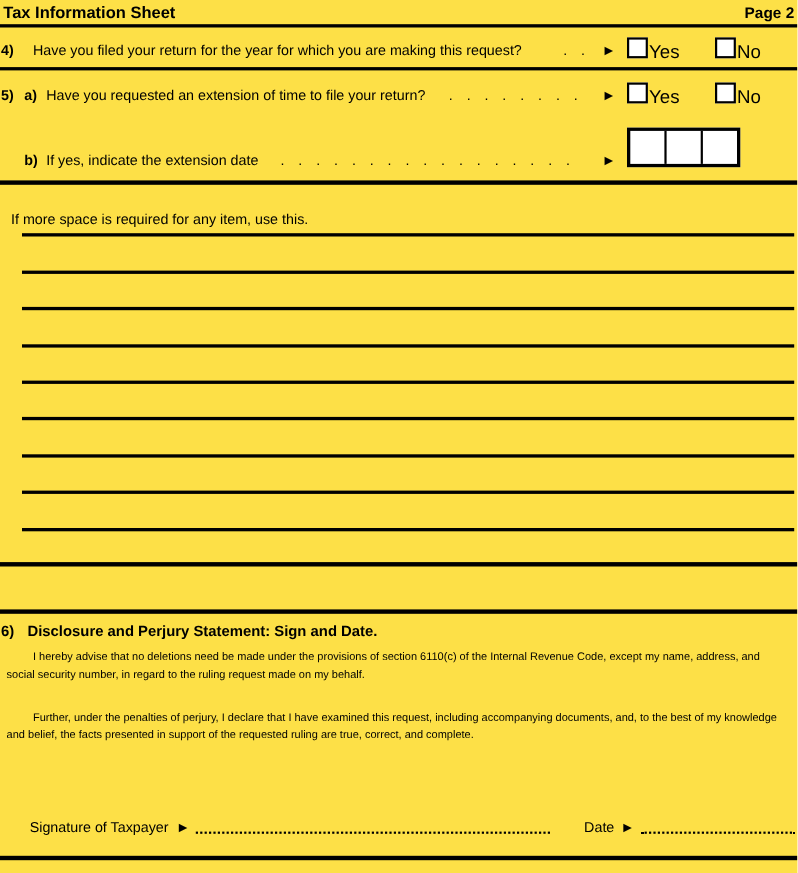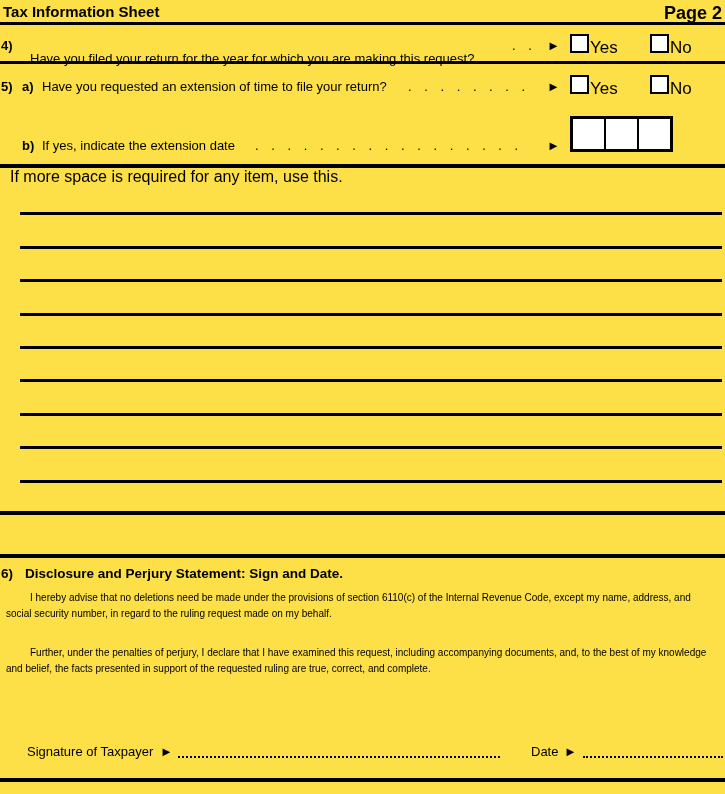--- a/index.html
+++ b/index.html
@@ -39,26 +39,26 @@
   }
   .dotline{position:absolute;height:12px;border-bottom:2.5px dotted #000;}
   .sig-text{font-size:13px;white-space:nowrap;}
 </style>
 </head>
 <body>
 
 <div class="page">
 
   <div class="abs bold" style="left:3px;top:3px;font-size:15px;">Tax Information Sheet</div>
-  <div class="abs bold" style="right:3px;top:3px;font-size:18px;">Page 2</div>
+  <div class="abs bold" style="right:3px;top:3px;font-size:14px;">Page 2</div>
   <div class="rule" style="top:22px;height:3px;"></div>
 
   <div class="abs" style="left:0;top:30px;width:725px;height:32px;">
     <span class="abs bold q-text" style="left:1px;top:8px;">4)</span>
-    <span class="abs q-text" style="left:30px;top:8px;margin-top:13px;">Have you filed your return for the year for which you are making this request?</span>
+    <span class="abs q-text" style="left:30px;top:8px;">Have you filed your return for the year for which you are making this request?</span>
     <span class="abs dots" style="left:512px;top:8px;">. .</span>
     <span class="abs arrow" style="left:547px;top:9px;">►</span>
     <div class="checkbox" style="left:570px;top:4px;"></div>
     <span class="cb-label" style="left:590px;top:8px;">Yes</span>
     <div class="checkbox" style="left:650px;top:4px;"></div>
     <span class="cb-label" style="left:670px;top:8px;">No</span>
   </div>
   <div class="rule" style="top:61px;height:2.5px;"></div>
 
   <div class="abs" style="left:0;top:71px;width:725px;height:32px;">
@@ -79,21 +79,21 @@
     <span class="abs dots" style="left:255px;top:26px;">. . . . . . . . . . . . . . . . .</span>
     <span class="abs arrow" style="left:547px;top:27px;">►</span>
     <div class="datebox" style="left:570px;top:4px;">
       <div class="cell"></div>
       <div class="cell"></div>
       <div class="cell"></div>
     </div>
   </div>
   <div class="rule" style="top:164px;height:3.5px;"></div>
 
-  <div class="abs" style="left:10px;top:168px;font-size:16px;">If more space is required for any item, use this.</div>
+  <div class="abs" style="left:10px;top:192px;font-size:13px;">If more space is required for any item, use this.</div>
   <div class="writing-lines">
       <div class="writing-line"></div>
       <div class="writing-line"></div>
       <div class="writing-line"></div>
       <div class="writing-line"></div>
       <div class="writing-line"></div>
       <div class="writing-line"></div>
       <div class="writing-line"></div>
       <div class="writing-line"></div>
       <div class="writing-line"></div>

